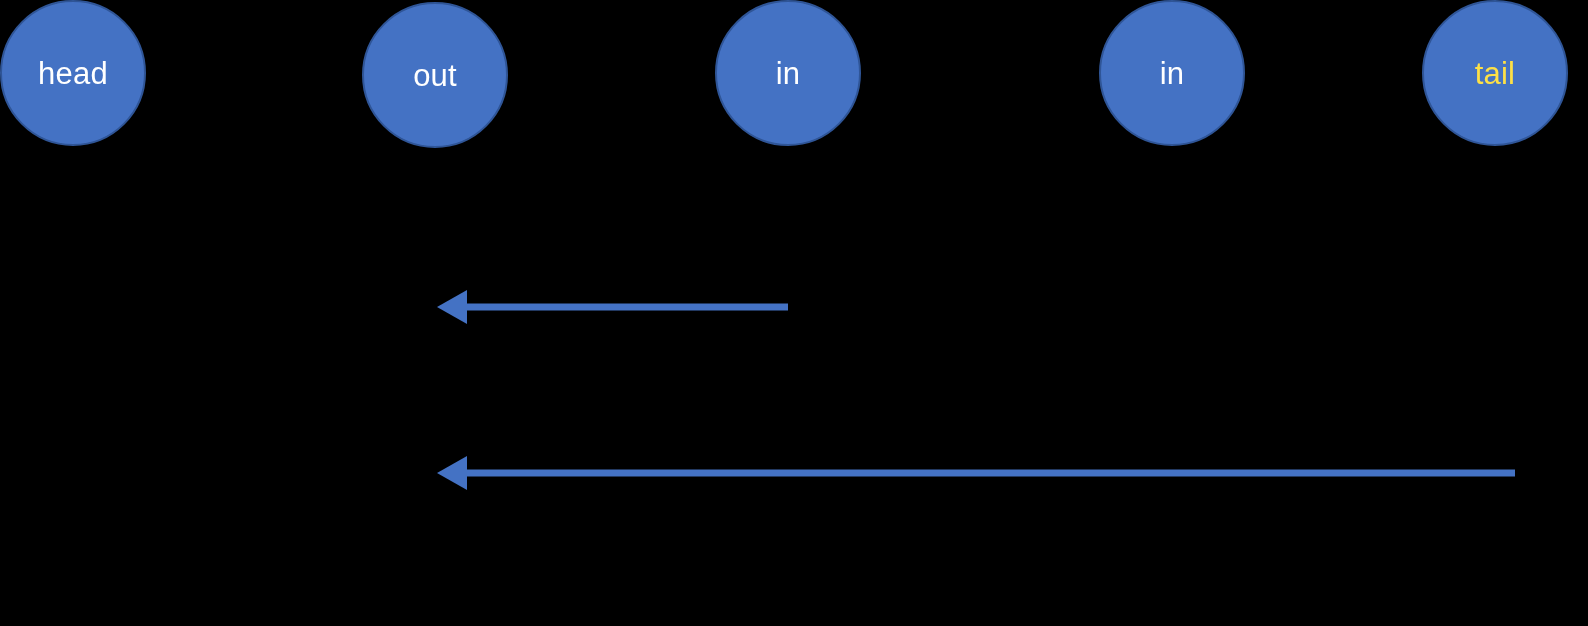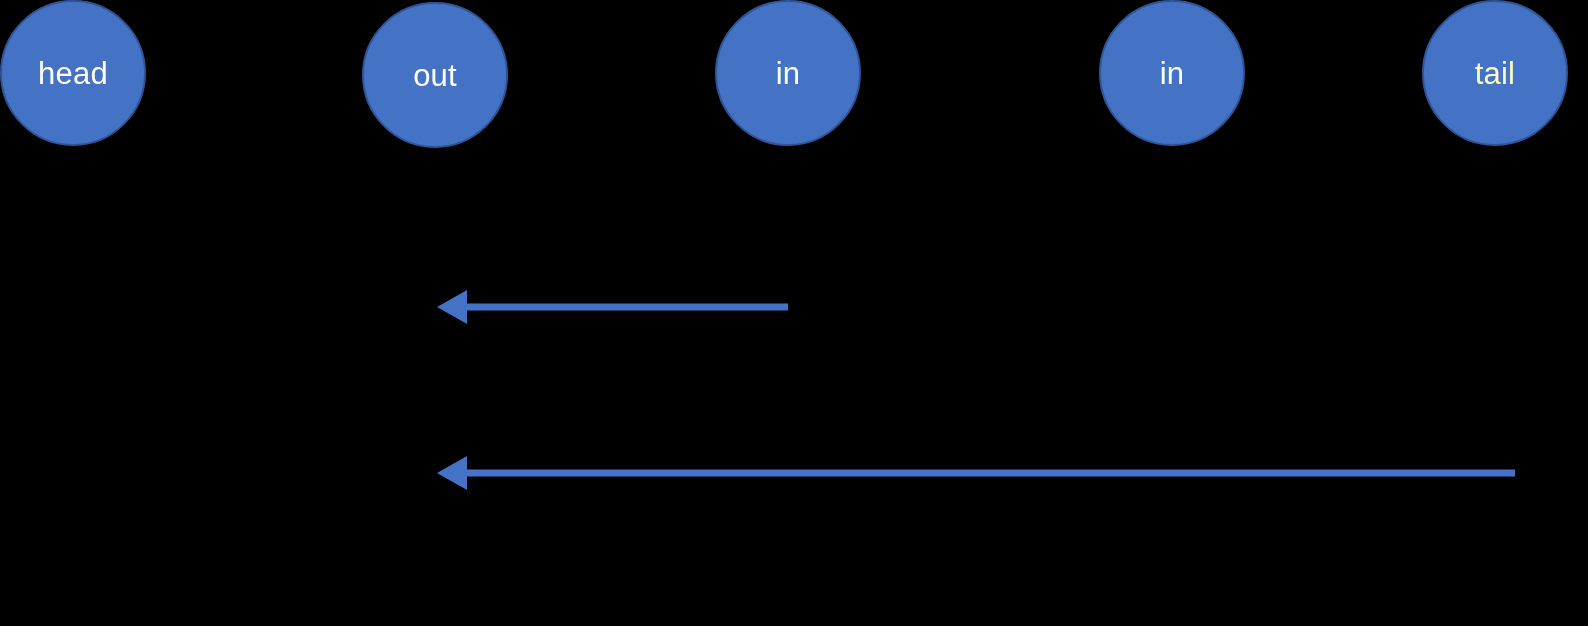--- a/index.html
+++ b/index.html
@@ -70,15 +70,15 @@
     <div class="node" style="left: 0px; top: 0px; width: 146px; height: 146px; background: rgb(68, 114, 196); border-color: rgb(47, 85, 151);">
       <span class="node-label" style="color: rgb(255, 255, 255);">head</span>
     </div>
     <div class="node" style="left: 715px; top: 0px; width: 146px; height: 146px; background: rgb(68, 114, 196); border-color: rgb(47, 85, 151);">
       <span class="node-label" style="color: rgb(255, 255, 255);">in</span>
     </div>
     <div class="node" style="left: 1099px; top: 0px; width: 146px; height: 146px; background: rgb(68, 114, 196); border-color: rgb(47, 85, 151);">
       <span class="node-label" style="color: rgb(255, 255, 255);">in</span>
     </div>
     <div class="node" style="left: 1422px; top: 0px; width: 146px; height: 146px; background: rgb(68, 114, 196); border-color: rgb(47, 85, 151);">
-      <span class="node-label" style="color: #fef9c3;">tail</span>
+      <span class="node-label" style="color: #fde047;">tail</span>
     </div>
   </div>
 
 </body></html>

